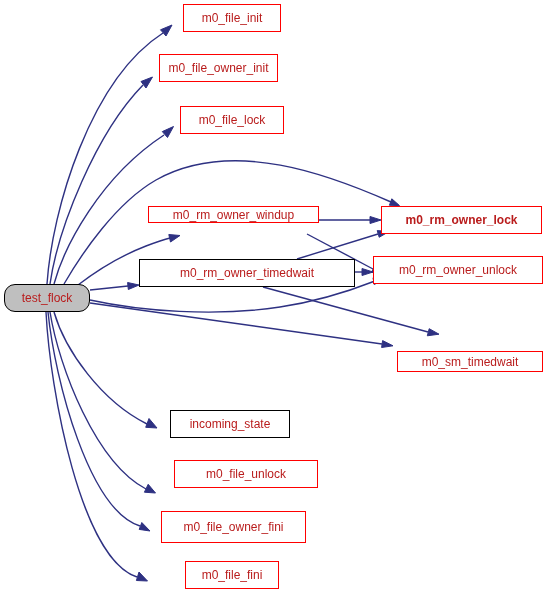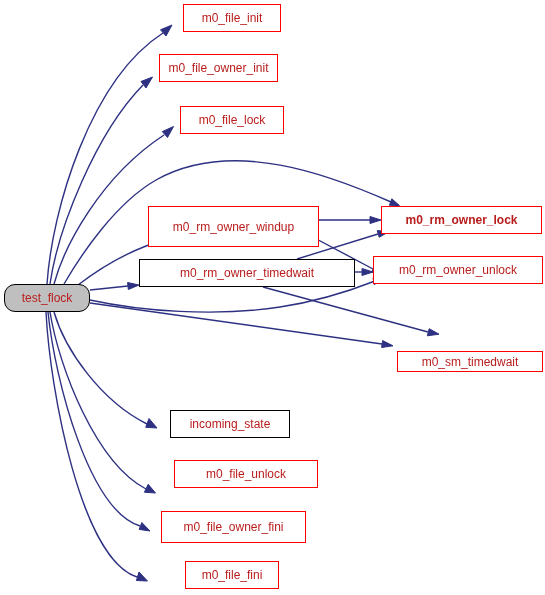--- a/index.html
+++ b/index.html
@@ -160,21 +160,21 @@
   </div>
 
   <div class="node node-red" style="left:159px; top:54px; width:119px; height:28px;">
     <span>m0_file_owner_init</span>
   </div>
 
   <div class="node node-red" style="left:180px; top:106px; width:104px; height:28px;">
     <span>m0_file_lock</span>
   </div>
 
-  <div class="node node-red" style="left:148px; top:206px; width:171px; height:41px;">
+  <div class="node node-red" style="left:148px; top:206px; width:171px; height:17px;">
     <span>m0_rm_owner_windup</span>
   </div>
 
   <div class="node node-red" style="left:381px; top:206px; width:161px; height:28px;font-weight:bold;">
     <span>m0_rm_owner_lock</span>
   </div>
 
   <div class="node node-black" style="left:139px; top:259px; width:216px; height:28px;">
     <span>m0_rm_owner_timedwait</span>
   </div>

